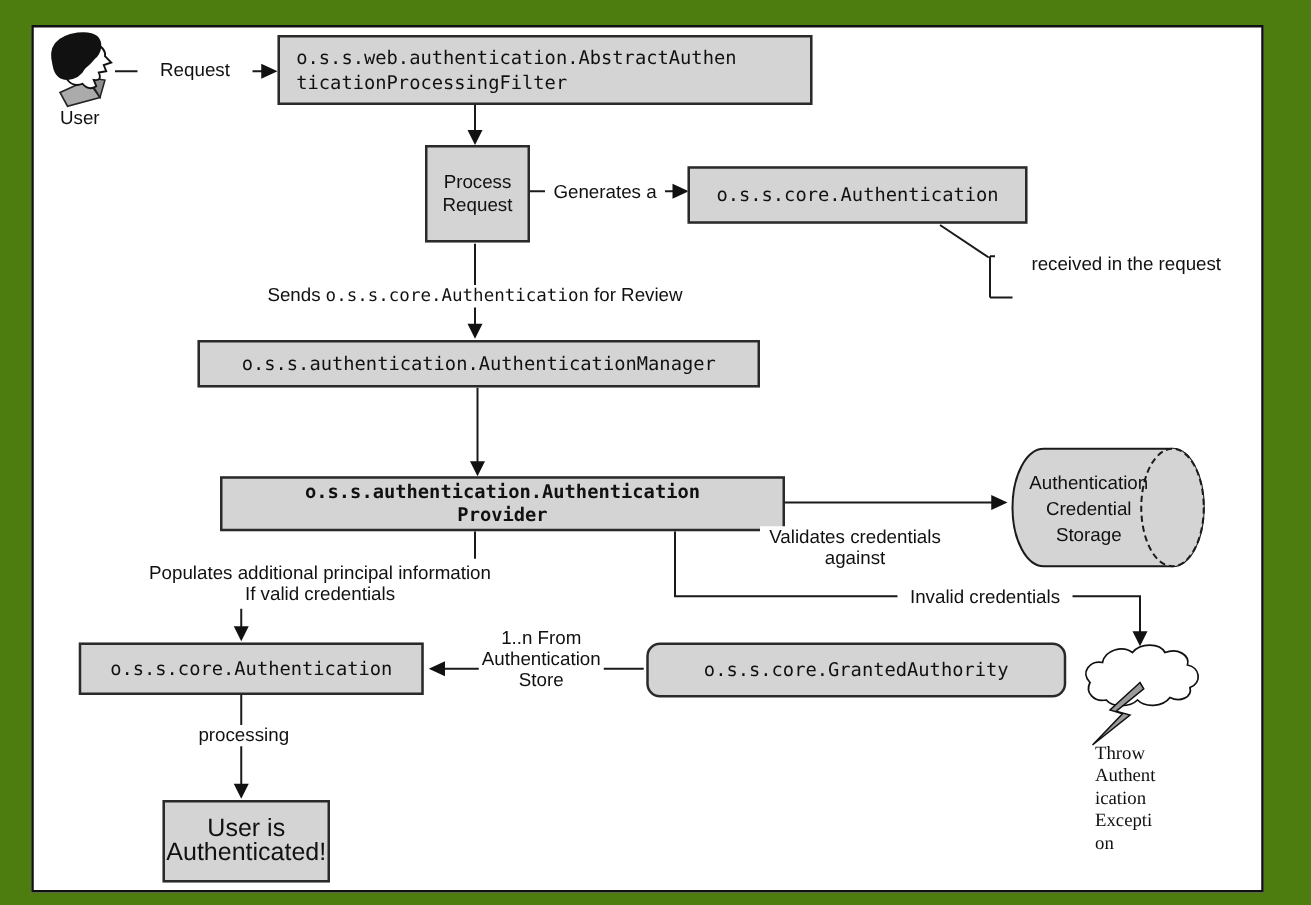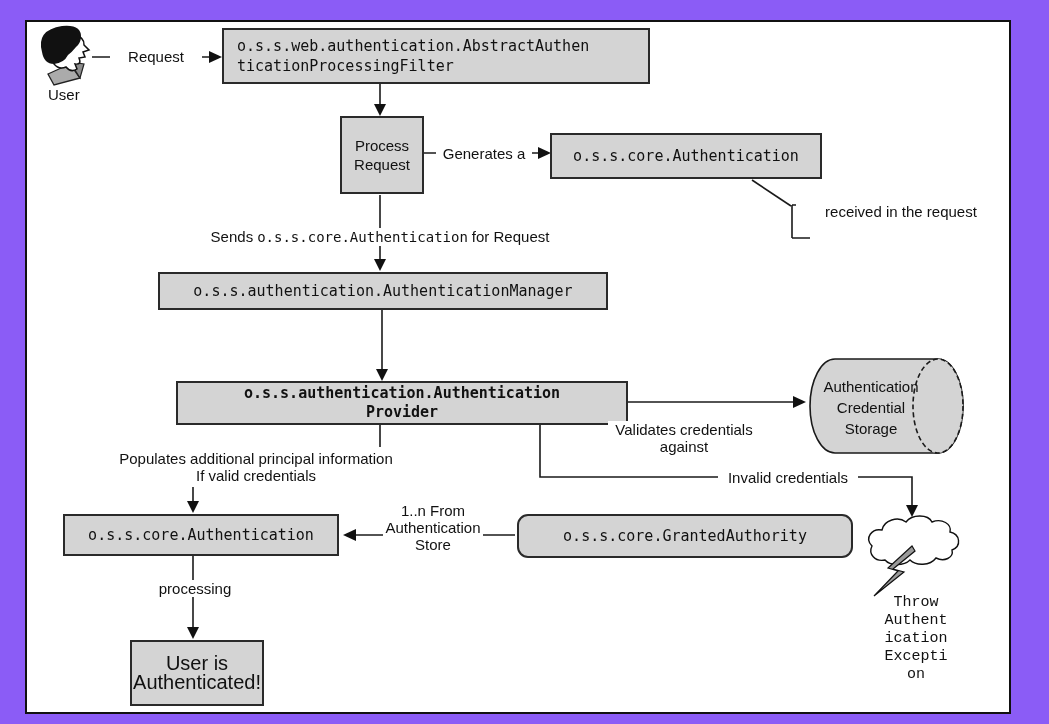--- a/index.html
+++ b/index.html
@@ -1,38 +1,38 @@
 <!DOCTYPE html>
 <html><head>
 <meta charset="utf-8">
 <style>
   html,body{margin:0;padding:0;background:#fff;}
   #stage{
-    position:relative;width:1049px;height:724px;background:#8b5cf6;
+    position:relative;width:1049px;height:724px;background:#4d7c0f;
     font-family:"Liberation Sans",sans-serif;color:#111;overflow:hidden;
   }
   #frame{
     position:absolute;left:25px;top:20px;width:986px;height:694px;
     border:2px solid #111;box-sizing:border-box;background:#fff;
   }
   .box{
     position:absolute;background:#d4d4d4;border:2px solid #2a2a2a;box-sizing:border-box;
     display:flex;flex-direction:column;justify-content:center;align-items:center;
     font-family:"DejaVu Sans Mono",monospace;font-size:15px;line-height:20px;color:#111;
     text-align:center;white-space:nowrap;
   }
   .box.left-align{align-items:flex-start;padding-left:13px;}
   .label{
     position:absolute;background:#fff;font-family:"Liberation Sans",sans-serif;
     font-size:15px;line-height:17px;color:#111;text-align:center;
   }
   .label .code{font-family:"DejaVu Sans Mono",monospace;font-size:14px;margin:0 4px;}
   .mono-label{
-    position:absolute;font-family:Liberation Mono, monospace;font-size:15px;
-    line-height:18px;color:#111;text-align:center;background:#fff;
+    position:absolute;font-family:Liberation Serif, serif;font-size:15px;
+    line-height:18px;color:#111;text-align:left;background:#fff;
   }
   svg.layer{position:absolute;left:0;top:0;width:1049px;height:724px;pointer-events:none;}
   .cyl-text{
     position:absolute;left:812px;top:376px;width:118px;font-size:15px;line-height:21px;
     text-align:center;color:#111;background:transparent;
   }
 </style>
 </head>
 <body>
 
@@ -161,21 +161,21 @@
     <span>Authenticated!</span>
   </div>
 
   <div class="label" style="left:110px;top:48px;width:92px;">Request</div>
 
   <div class="label" style="left:48px;top:86px;width:38px;text-align:left;background:transparent;">User</div>
 
   <div class="label" style="left:436px;top:145px;width:96px;">Generates a</div>
 
   <div class="label" style="left:190px;top:228px;width:380px;">
-    <span>Sends</span><span class="code">o.s.s.core.Authentication</span><span>for Request</span>
+    <span>Sends</span><span class="code">o.s.s.core.Authentication</span><span>for Review</span>
   </div>
 
   <div class="label" style="left:796px;top:203px;width:210px;">
     <div>received in the request</div>
   </div>
 
 
   <div class="label" style="left:608px;top:393px;width:152px;margin-top:28px;">
     <div>Validates credentials</div>
     <div>against</div>

